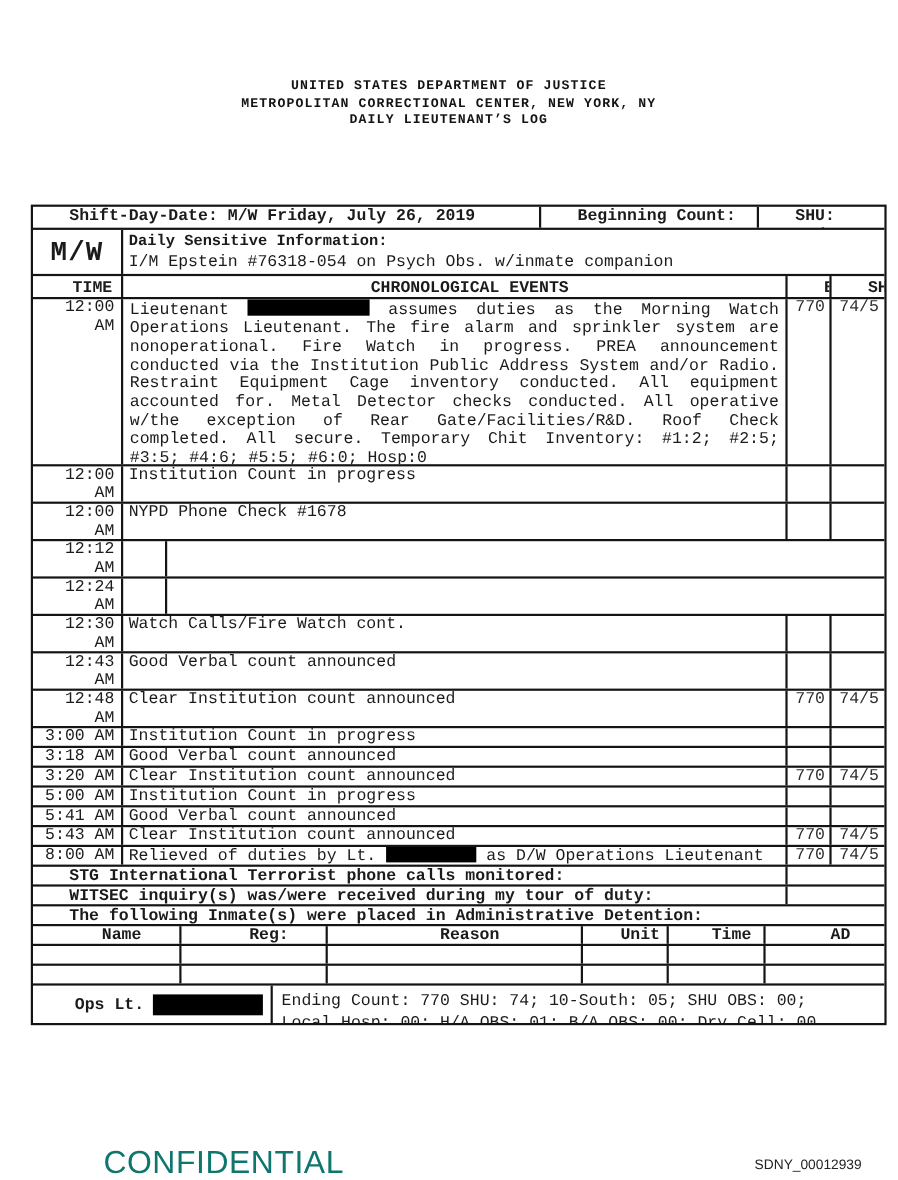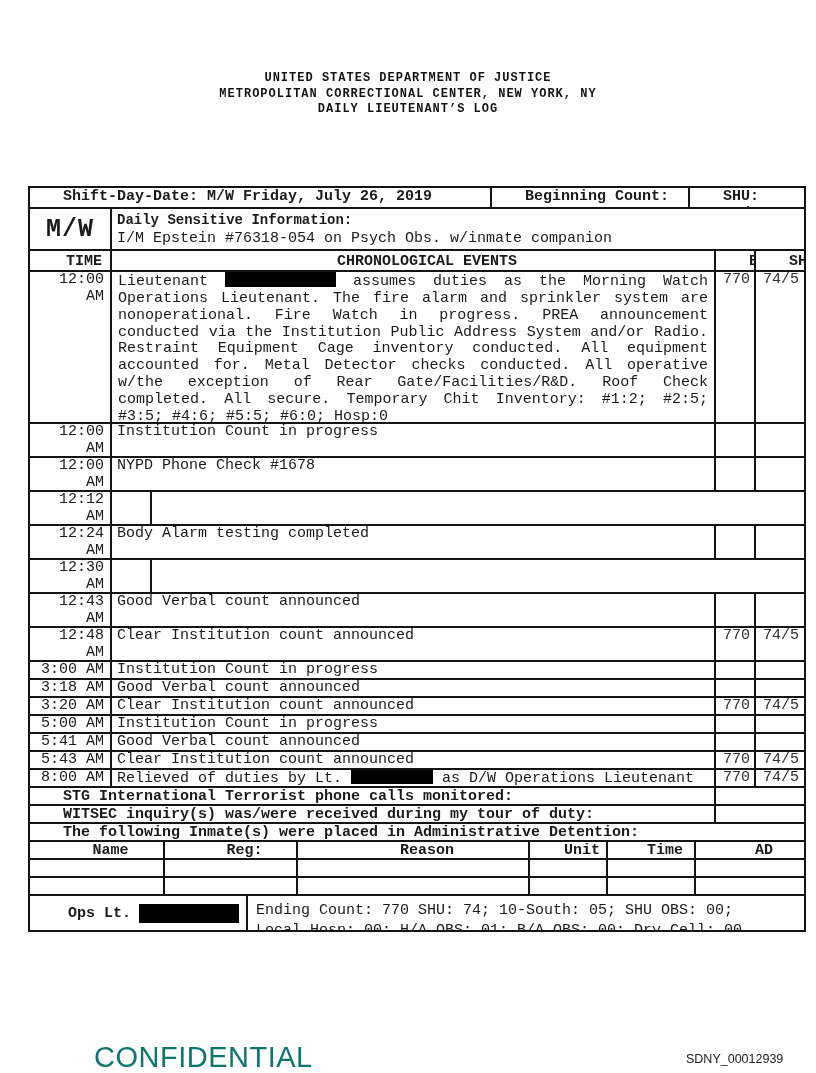--- a/index.html
+++ b/index.html
@@ -124,27 +124,27 @@
   </div>
   <div class="row rh34">
     <div class="c w-time time-cell">12:12
 AM</div>
     <div class="c w-bc val-cell"></div>
     <div class="c w-shu val-cell"></div>
   </div>
   <div class="row rh34">
     <div class="c w-time time-cell">12:24
 AM</div>
-    <div class="c w-event event-line">Body Alarm testing completed</div>
     <div class="c w-bc val-cell"></div>
     <div class="c w-shu val-cell"></div>
   </div>
   <div class="row rh34">
     <div class="c w-time time-cell">12:30
 AM</div>
+    <div class="c w-event event-line">Watch Calls/Fire Watch cont.</div>
     <div class="c w-bc val-cell"></div>
     <div class="c w-shu val-cell"></div>
   </div>
   <div class="row rh34">
     <div class="c w-time time-cell">12:43
 AM</div>
     <div class="c w-event event-line">Good Verbal count announced</div>
     <div class="c w-bc val-cell"></div>
     <div class="c w-shu val-cell"></div>
   </div>

